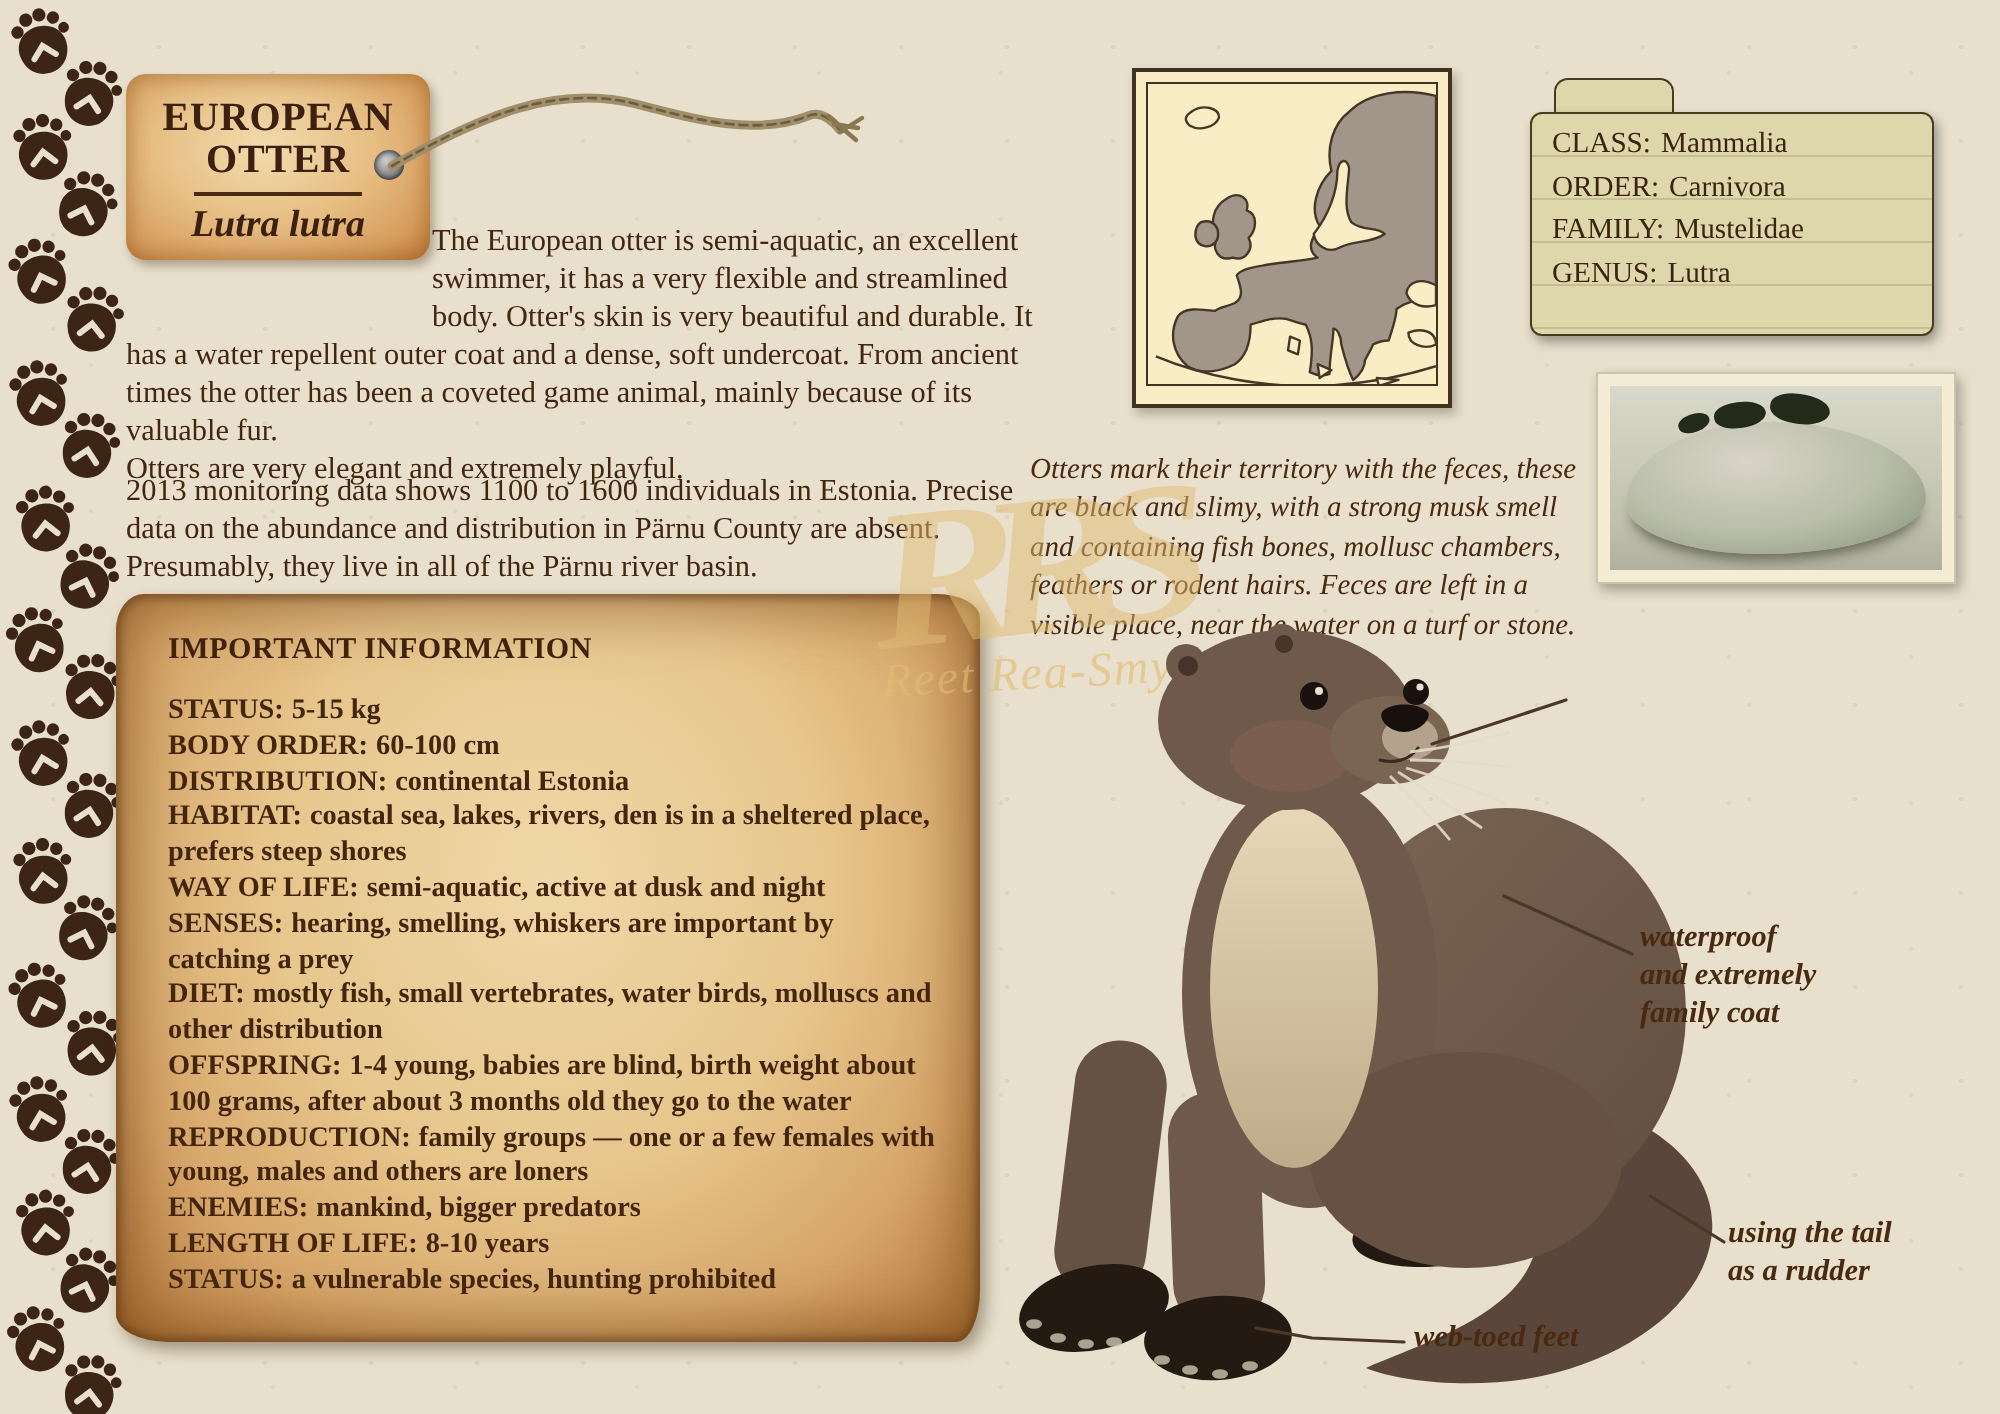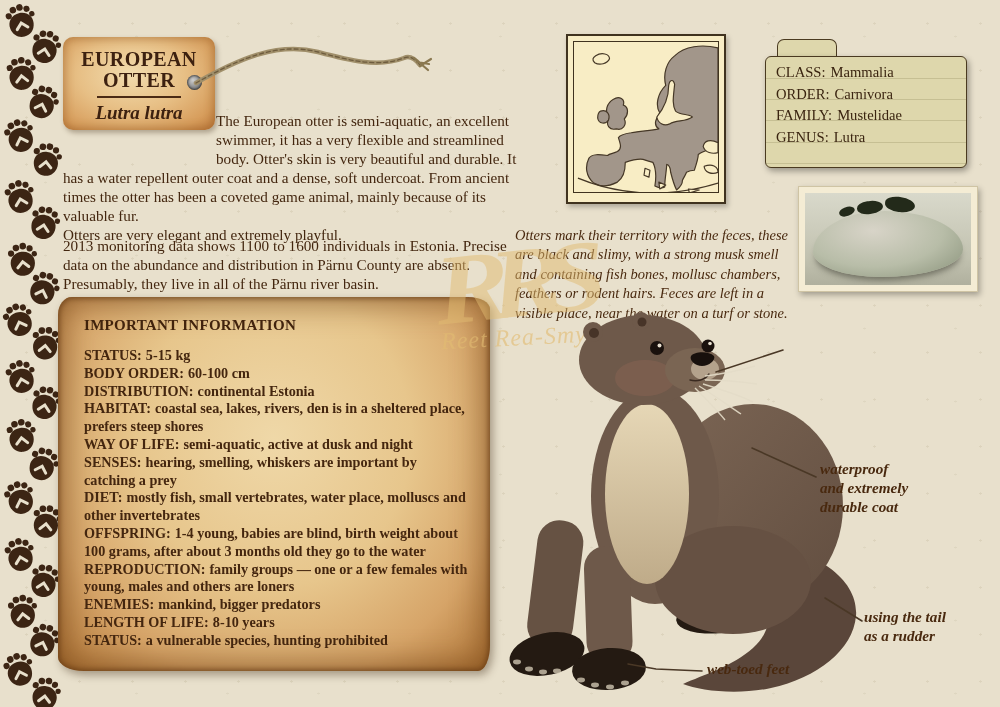--- a/index.html
+++ b/index.html
@@ -223,21 +223,21 @@
   </div>
 
   <div class="abs parchment">
     <h2 class="pi-title">IMPORTANT INFORMATION</h2>
     <div class="fact"><span class="flabel">STATUS:</span><span>5-15 kg</span></div>
     <div class="fact"><span class="flabel">BODY ORDER:</span><span>60-100 cm</span></div>
     <div class="fact"><span class="flabel">DISTRIBUTION:</span><span>continental Estonia</span></div>
     <div class="fact"><span class="flabel">HABITAT:</span><span>coastal sea, lakes, rivers, den is in a sheltered place, prefers steep shores</span></div>
     <div class="fact"><span class="flabel">WAY OF LIFE:</span><span>semi-aquatic, active at dusk and night</span></div>
     <div class="fact"><span class="flabel">SENSES:</span><span>hearing, smelling, whiskers are important by catching a prey</span></div>
-    <div class="fact"><span class="flabel">DIET:</span><span>mostly fish, small vertebrates, water place, molluscs and other invertebrates</span></div>
+    <div class="fact"><span class="flabel">DIET:</span><span>mostly fish, small vertebrates, water birds, molluscs and other distribution</span></div>
     <div class="fact"><span class="flabel">OFFSPRING:</span><span>1-4 young, babies are blind, birth weight about 100 grams, after about 3 months old they go to the water</span></div>
     <div class="fact"><span class="flabel">REPRODUCTION:</span><span>family groups — one or a few females with young, males and others are loners</span></div>
     <div class="fact"><span class="flabel">ENEMIES:</span><span>mankind, bigger predators</span></div>
     <div class="fact"><span class="flabel">LENGTH OF LIFE:</span><span>8-10 years</span></div>
     <div class="fact"><span class="flabel">STATUS:</span><span>a vulnerable species, hunting prohibited</span></div>
   </div>
 
   <svg class="abs otter" viewBox="0 0 375 400">
     <defs>
       <linearGradient id="chestGrad" x1="0" y1="0" x2="0" y2="1">
@@ -328,18 +328,18 @@
     <g stroke="#4a3826" stroke-width="1.6" fill="none" stroke-linecap="round">
       <path d="M716,372 L783,350"></path>
       <path d="M752,448 L816,477"></path>
       <path d="M825,598 L862,621"></path>
       <path d="M628,664 L656,669 L702,671"></path>
     </g>
   </svg>
 
   <div class="abs anno anno-coat">waterproof
 and extremely
-durable coat</div>
+family coat</div>
   <div class="abs anno anno-tail">using the tail
 as a rudder</div>
   <div class="abs anno anno-feet">web-toed feet</div>
 
 </div>
 
 </body></html>

